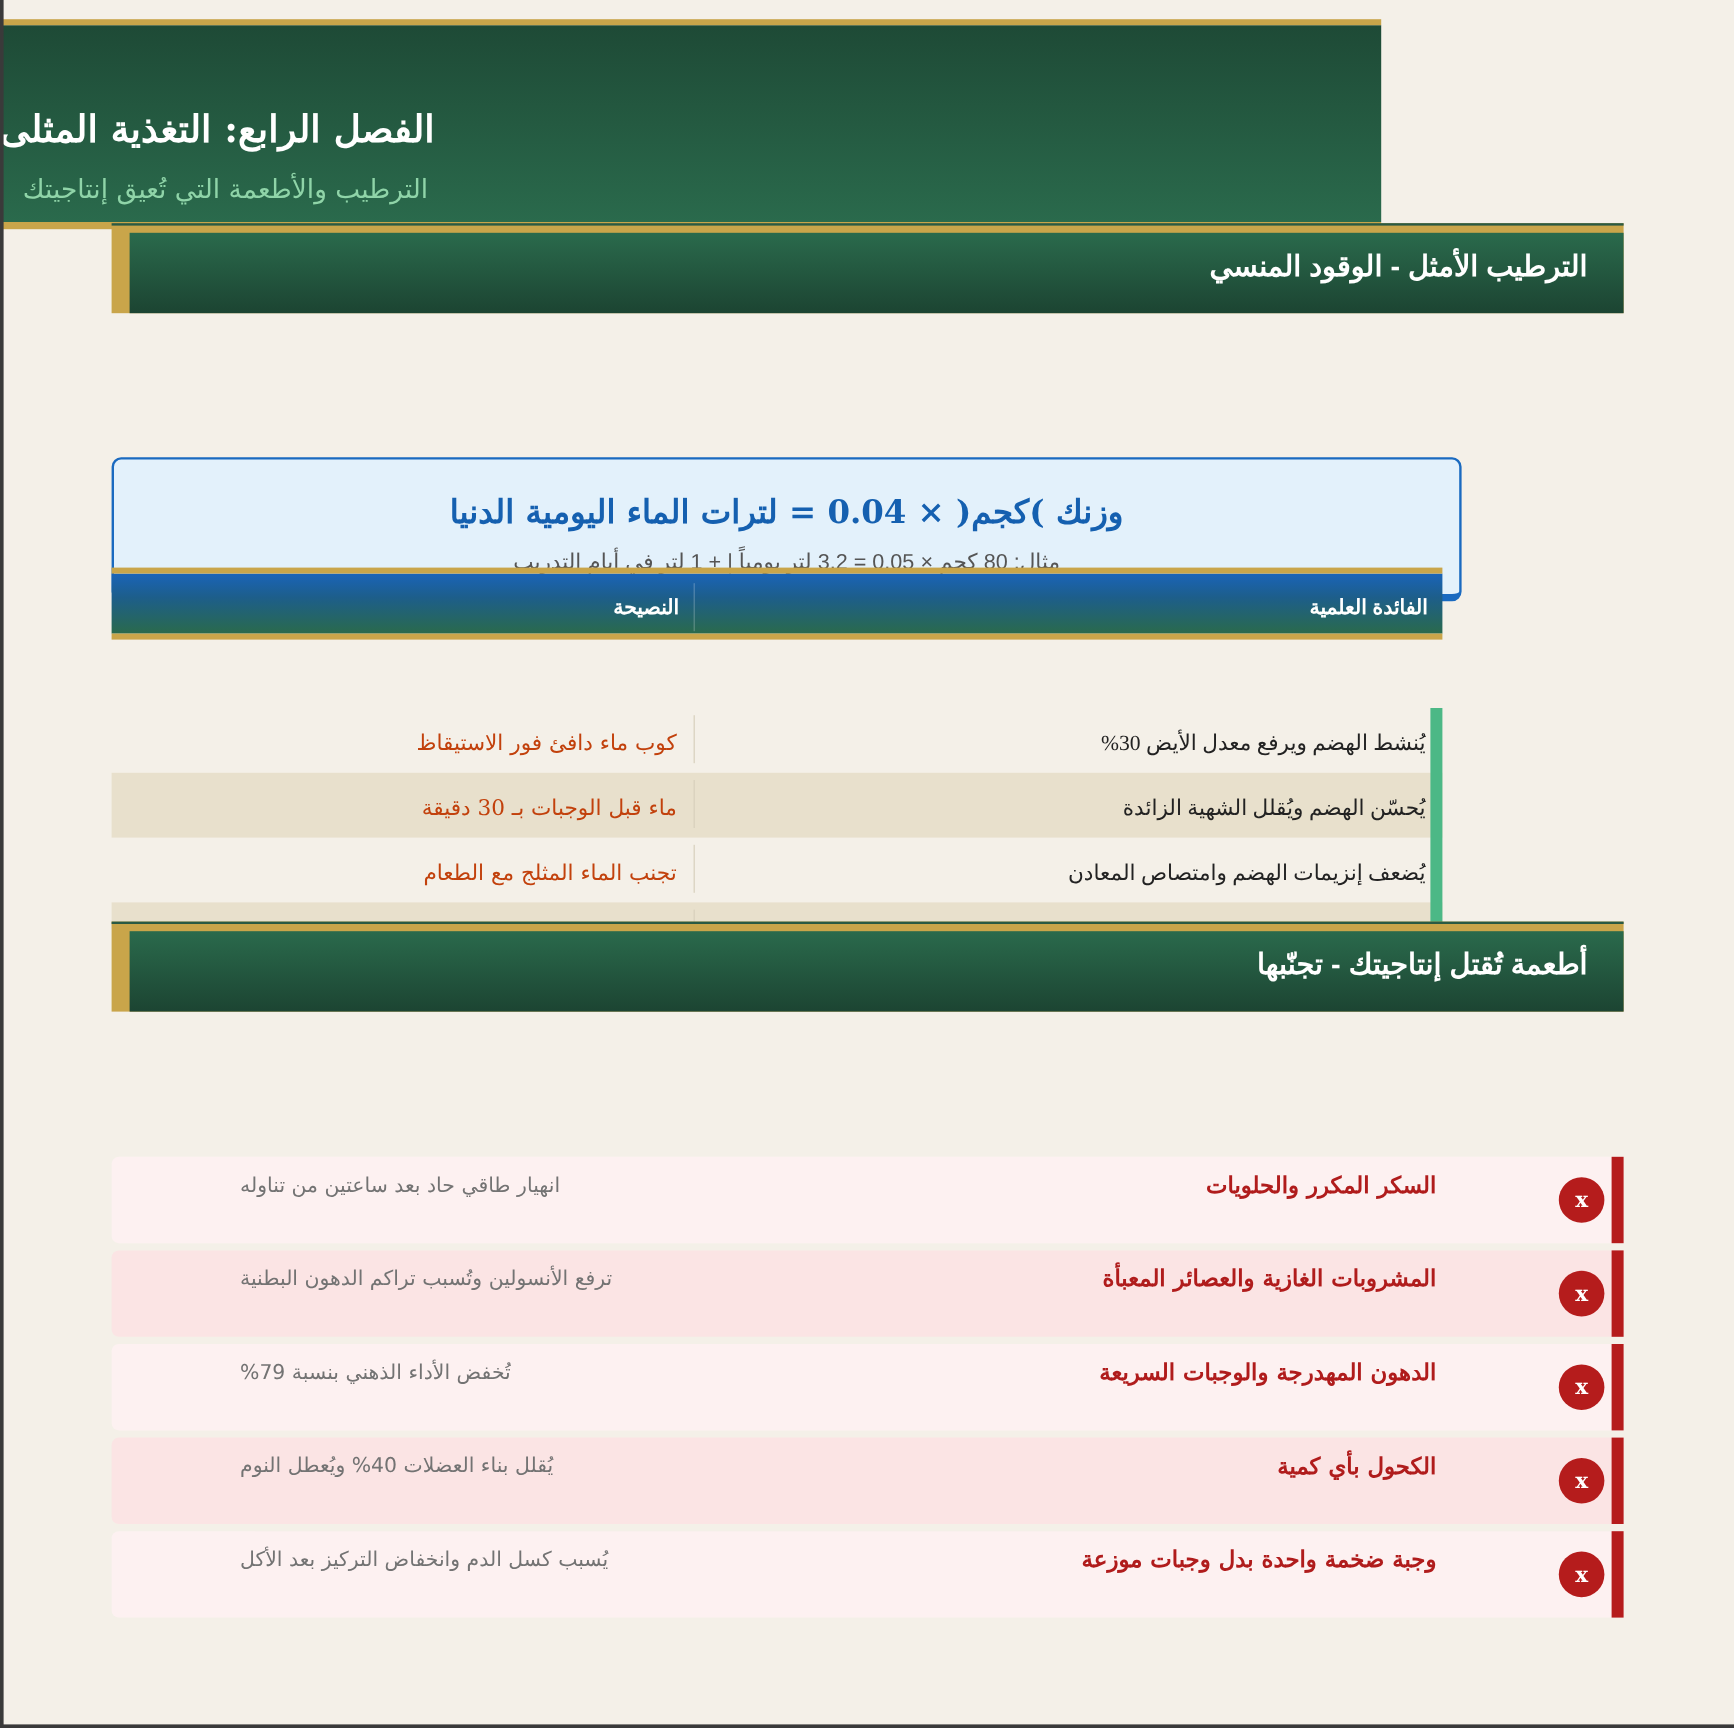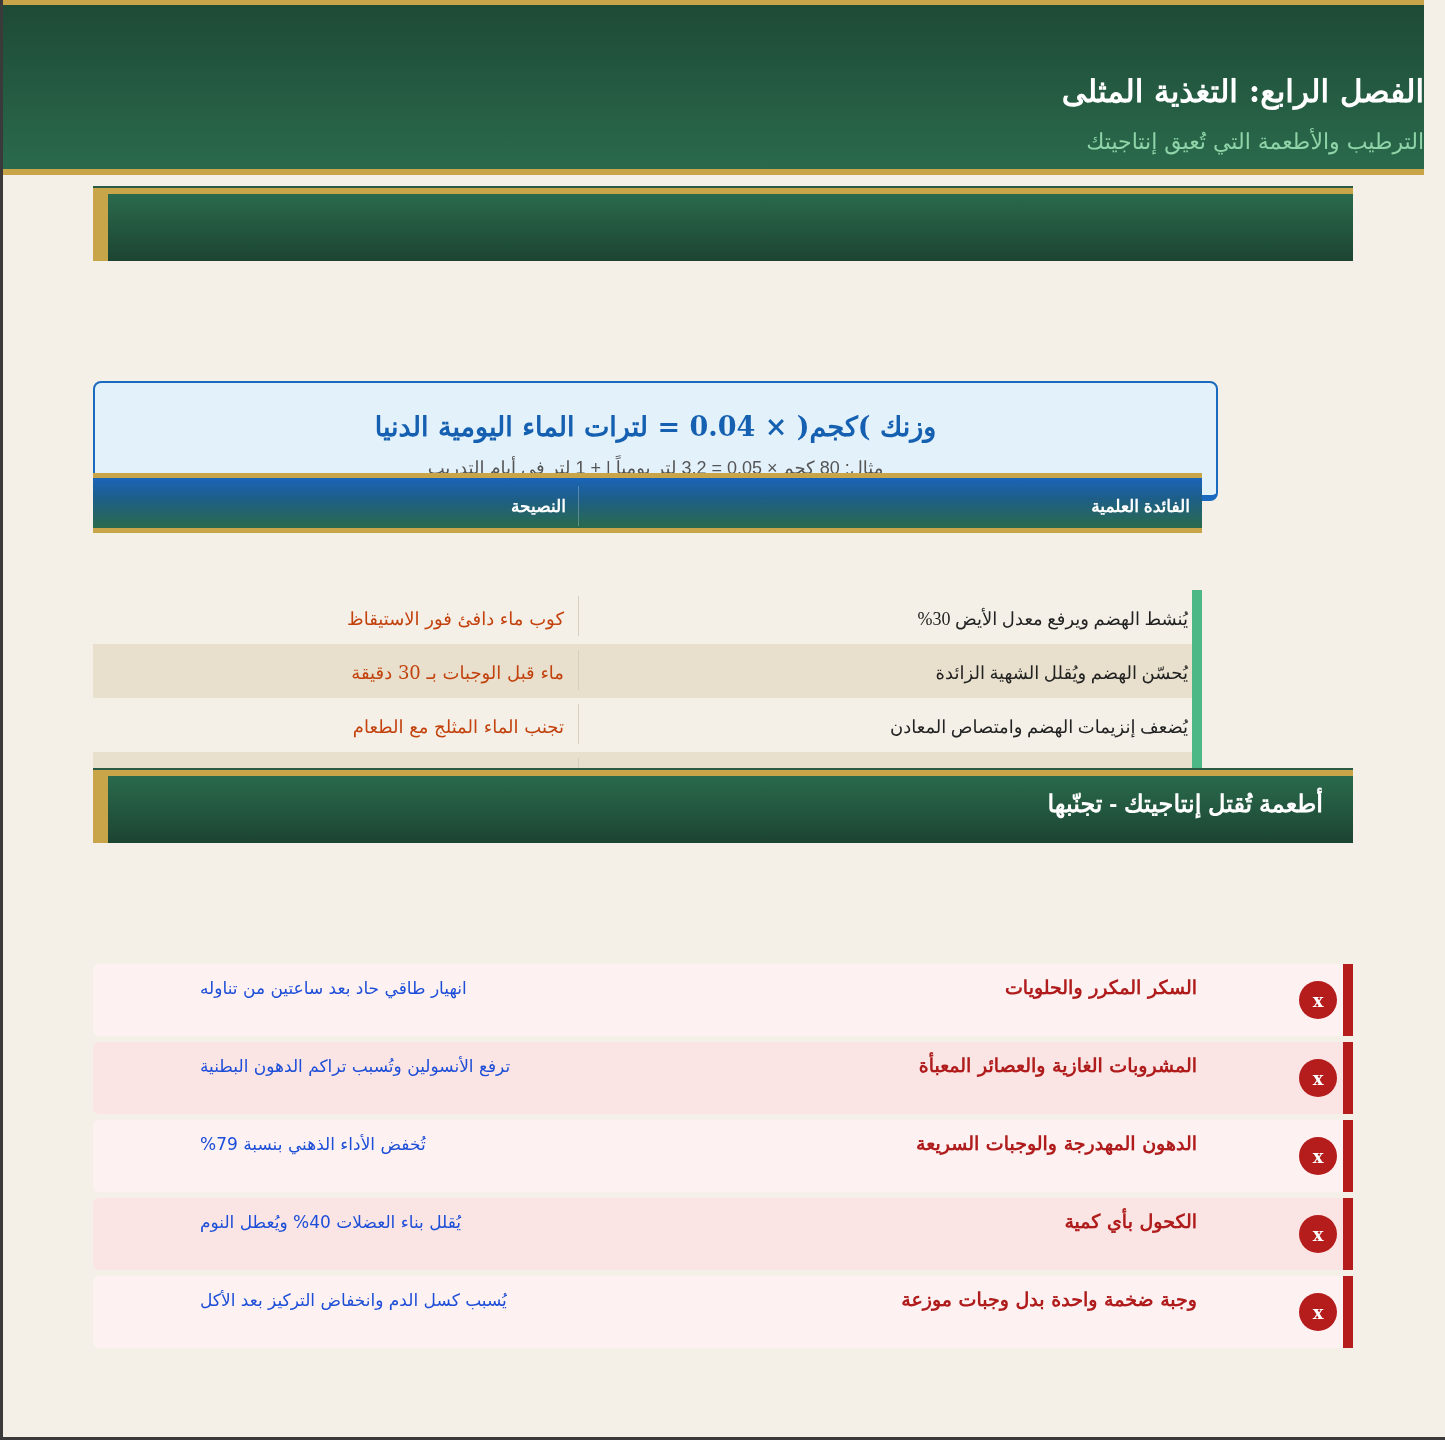--- a/index.html
+++ b/index.html
@@ -9,25 +9,25 @@
     font-family: "DejaVu Sans", sans-serif;
     position: relative;
     direction: rtl;
   }
   .page-frame {
     position: absolute; left: 0; top: 0; width: 1445px; height: 1440px;
     border-left: 3px solid #3a3a3a; border-bottom: 3px solid #3a3a3a;
     pointer-events: none;
   }
   .hero {
-    position: absolute; left: 0; top: 0; width: 1424px; height: 175px;
+    position: absolute; left: 0; top: 16px; width: 1151px; height: 175px;
     background: linear-gradient(to bottom, #1e4a36 0%, #2a6a4c 100%);
     border-top: 5px solid #c9a54a;
     border-bottom: 6px solid #c9a54a;
-    text-align: right;
+    text-align: left;
   }
   .hero-title {
     position: absolute; left: 0; right: 0; top: 68px;
     color: #ffffff; font-size: 31px; font-weight: bold;
     font-family: "DejaVu Serif", serif;
   }
   .hero-sub {
     position: absolute; left: 0; right: 0; top: 124px;
     color: #8fd4a8; font-size: 22px;
     font-family: "DejaVu Serif", serif;
@@ -123,34 +123,35 @@
     font-family: "DejaVu Serif", serif; font-weight: bold; font-size: 18px;
     text-align: center; line-height: 40px;
   }
   .avoid-item .name {
     position: absolute; right: 156px; top: 12px;
     color: #b01c1c; font-size: 19px; font-weight: bold;
     font-family: "DejaVu Serif", serif;
   }
   .avoid-item .effect {
     position: absolute; left: 107px; top: 14px;
-    color: #1d4ed8; font-size: 17px;
+    color: #737373; font-size: 17px;
     font-family: "DejaVu Sans", sans-serif;
   }
 </style>
 </head>
 <body>
 
 <div class="hero">
   <div class="hero-title">الفصل الرابع: التغذية المثلى</div>
   <div class="hero-sub">الترطيب والأطعمة التي تُعيق إنتاجيتك</div>
 </div>
 
 <div class="section-head" style="top:186px;">
   <div class="inner"></div>
+  <div class="label">الترطيب الأمثل - الوقود المنسي</div>
 </div>
 
 <div class="formula-box">
   <div class="formula-main">وزنك )كجم(  ×  0.04  =  لترات الماء اليومية الدنيا</div>
   <div class="formula-example">مثال: 80 كجم × 0.05 = 3.2 لتر يومياً | + 1 لتر في أيام التدريب</div>
 </div>
 
 <div class="table-head">
   <div class="th" style="right:12px;">الفائدة العلمية</div>
   <div class="divider"></div>

